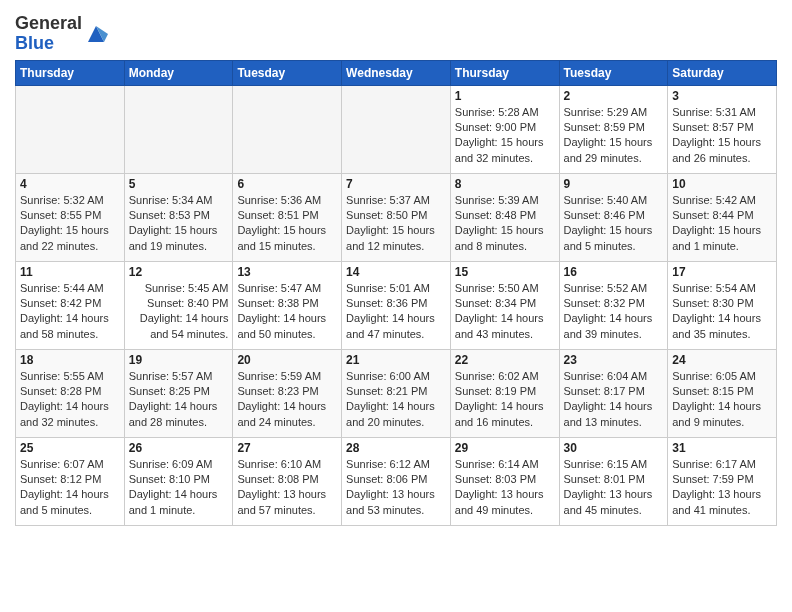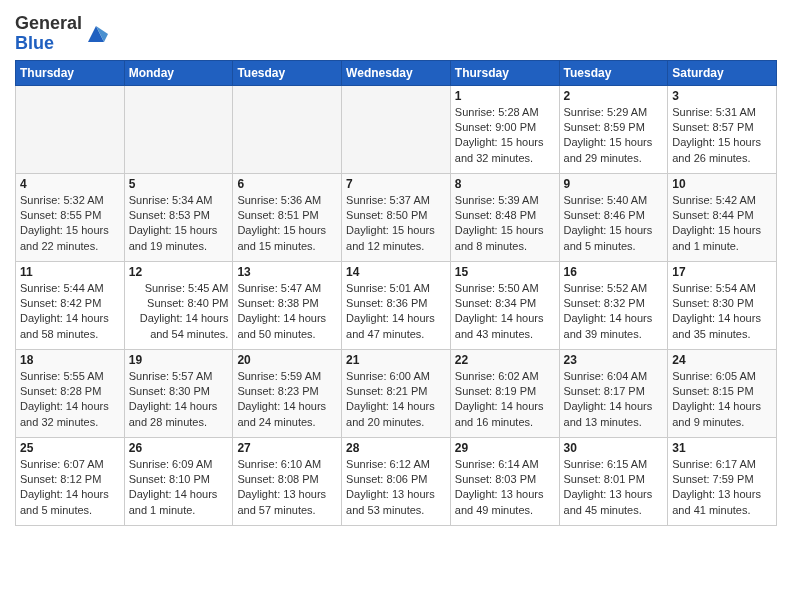--- a/index.html
+++ b/index.html
@@ -262,21 +262,21 @@
           <td>
             <span class="day-number">18</span>
             <div class="day-info" style="white-space: pre-line;">Sunrise: 5:55 AM
 Sunset: 8:28 PM
 Daylight: 14 hours
 and 32 minutes.</div>
           </td>
           <td>
             <span class="day-number">19</span>
             <div class="day-info" style="white-space: pre-line;">Sunrise: 5:57 AM
-Sunset: 8:30 PM
+Sunset: 8:25 PM
 Daylight: 14 hours
 and 28 minutes.</div>
           </td>
           <td>
             <span class="day-number">20</span>
             <div class="day-info" style="white-space: pre-line;">Sunrise: 5:59 AM
 Sunset: 8:23 PM
 Daylight: 14 hours
 and 24 minutes.</div>
           </td>

